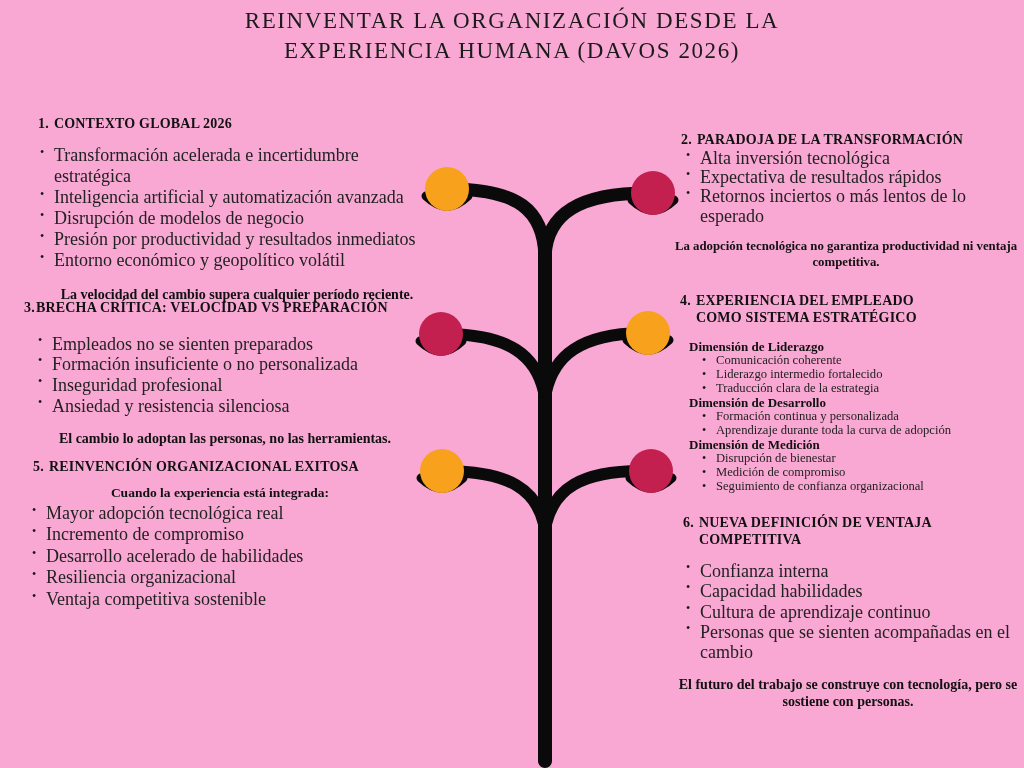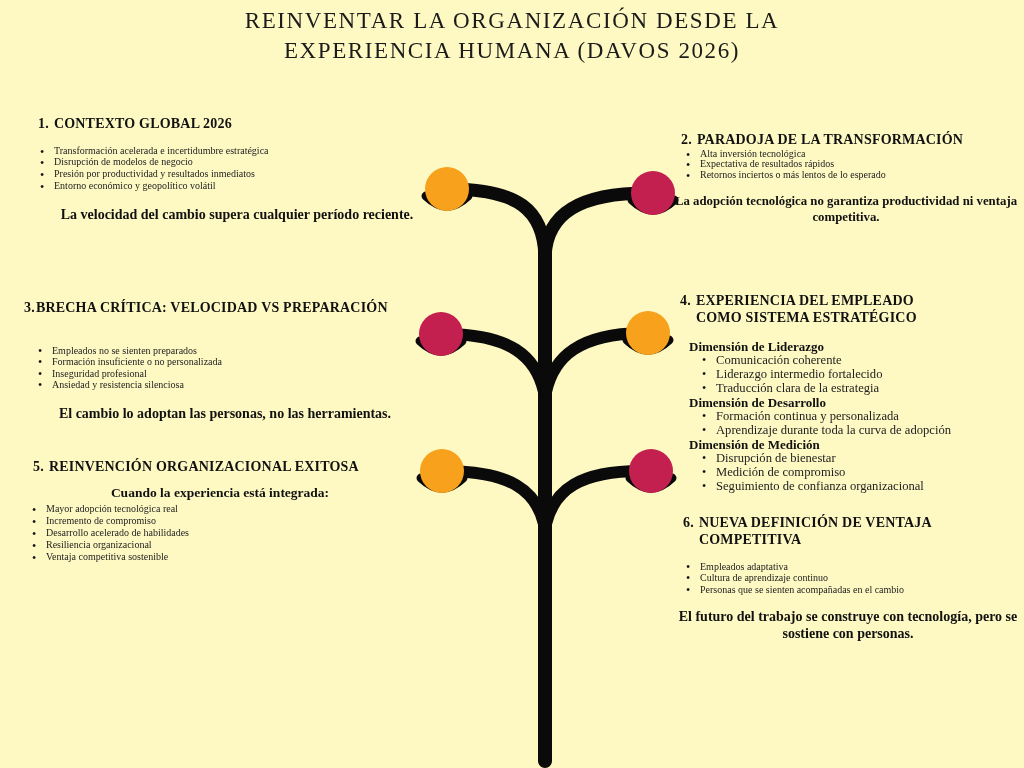--- a/index.html
+++ b/index.html
@@ -1,17 +1,17 @@
 <!DOCTYPE html>
 <html><head>
 <meta charset="utf-8">
 <style>
   html,body{margin:0;padding:0;background:#ffffff;}
   .canvas{
-    position:relative;width:1024px;height:768px;overflow:hidden;background:#fef9c3;
+    position:relative;width:1024px;height:768px;overflow:hidden;background:#f9a8d4;
     font-family:"Liberation Serif","DejaVu Serif",serif;color:#111111;
   }
   
   .title{
     position:absolute;top:6px;left:0;width:1024px;text-align:center;
     font-size:23px;font-weight:400;letter-spacing:1.6px;line-height:1.32;
     color:#1b1b1b;margin:0;
   }
   .title .tline{display:block;}
   
@@ -19,41 +19,41 @@
   
   .sec{position:absolute;z-index:1;}
   .sec h2{
     margin:0;font-size:14px;font-weight:700;letter-spacing:.2px;color:#111;
     display:flex;align-items:flex-start;line-height:1.18;
   }
   .sec h2 .num{margin-right:5px;flex:0 0 auto;}
   .sec.tight-num h2 .num{margin-right:1px;}
   .sec ul{list-style:none;margin:0;padding:0;}
   .sec li{
-    position:relative;padding-left:16px;font-size:10px;line-height:1.17;color:#222;
+    position:relative;padding-left:16px;font-size:18px;line-height:1.17;color:#222;
   }
   .sec li::before{
     content:"\2022";position:absolute;left:2px;top:0;font-size:12px;color:#111;
   }
   .note{
     font-weight:700;font-size:14px;line-height:1.25;text-align:center;color:#111;margin:0;
   }
   .intro{font-weight:700;font-size:13.5px;margin:0;color:#111;}
   .subtitle{font-weight:700;font-size:13px;margin:0;color:#111;line-height:1.1;}
   
   .s1{left:38px;top:116px;width:398px;}
   .s1 ul{margin-top:12px;}
   .s1 .note{margin-top:15px;max-width:362px;margin-left:auto;margin-right:auto;}
   .s2{left:672px;top:132px;width:348px;}
   .s2 h2{padding-left:9px;}
   .s2 ul{margin-top:0;padding-left:12px;}
   .s2 li{line-height:1.08;}
   .s2 .note{margin-top:13px;font-size:12.8px;}
   .s3{left:24px;top:300px;width:402px;}
-  .s3 ul{margin-top:28px;padding-left:12px;}
+  .s3 ul{margin-top:17px;padding-left:12px;}
   .s3 li{line-height:1.15;}
   .s3 .note{margin-top:14px;}
   .s4{left:680px;top:293px;width:340px;}
   .s4 h2 .head{max-width:245px;}
   .s4 .subblock{margin:0;}
   .s4 .subtitle{padding-left:9px;}
   .s4 ul{padding-left:20px;}
   .s4 li{font-size:12.6px;line-height:1.1;}
   .s4 .groups{margin-top:14px;}
   .s5{left:16px;top:459px;width:402px;}
@@ -108,20 +108,21 @@
     <circle cx="651" cy="471" r="22" fill="#C32050"></circle>
   </svg>
 
   <section class="sec s1">
     <h2>
       <span class="num">1.</span>
       <span class="head">CONTEXTO GLOBAL 2026</span>
     </h2>
     <ul>
       <li>Transformación acelerada e incertidumbre estratégica</li>
+      <li>Inteligencia artificial y automatización avanzada</li>
       <li>Disrupción de modelos de negocio</li>
       <li>Presión por productividad y resultados inmediatos</li>
       <li>Entorno económico y geopolítico volátil</li>
     </ul>
     <p class="note">La velocidad del cambio supera cualquier período reciente.</p>
   </section>
 
   <section class="sec s2">
     <h2>
       <span class="num">2.</span>
@@ -195,20 +196,21 @@
       <li>Ventaja competitiva sostenible</li>
     </ul>
   </section>
 
   <section class="sec s6">
     <h2>
       <span class="num">6.</span>
       <span class="head">NUEVA DEFINICIÓN DE VENTAJA COMPETITIVA</span>
     </h2>
     <ul>
-      <li>Empleados adaptativa</li>
+      <li>Confianza interna</li>
+      <li>Capacidad habilidades</li>
       <li>Cultura de aprendizaje continuo</li>
       <li>Personas que se sienten acompañadas en el cambio</li>
     </ul>
     <p class="note">El futuro del trabajo se construye con tecnología, pero se sostiene con personas.</p>
   </section>
 
 </div>
 
 </body></html>

